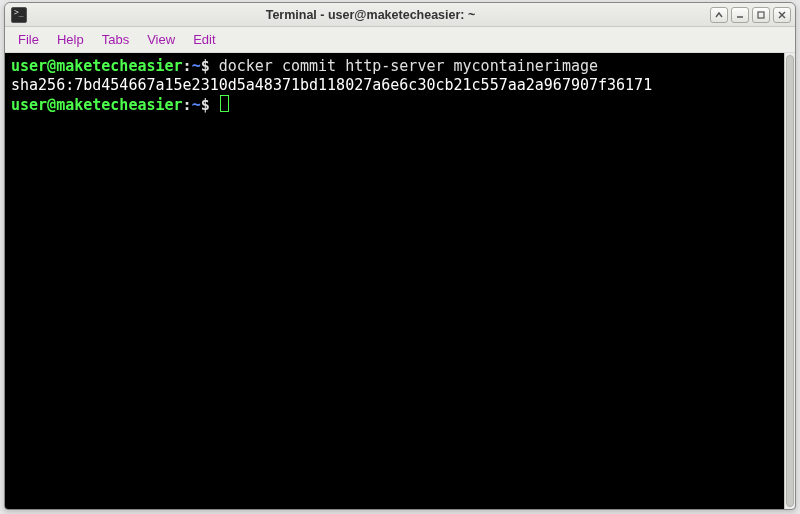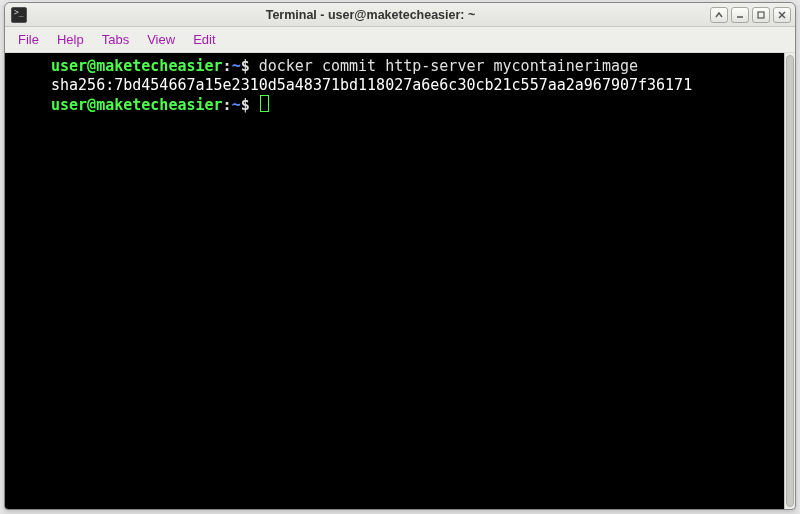--- a/index.html
+++ b/index.html
@@ -95,21 +95,20 @@
     color: #a21caf;
     display: flex;
     align-items: center;
     cursor: pointer;
   }
   .terminal-wrap {
     flex: 1;
     background: #000;
     position: relative;
     display: flex;
-    padding-left: 40px;
   }
   .terminal {
     flex: 1;
     padding: 4px 6px;
     font-family: "DejaVu Sans Mono", "Liberation Mono", monospace;
     font-size: 15px;
     line-height: 19px;
     color: #e0e0e0;
     white-space: pre;
     overflow: hidden;

